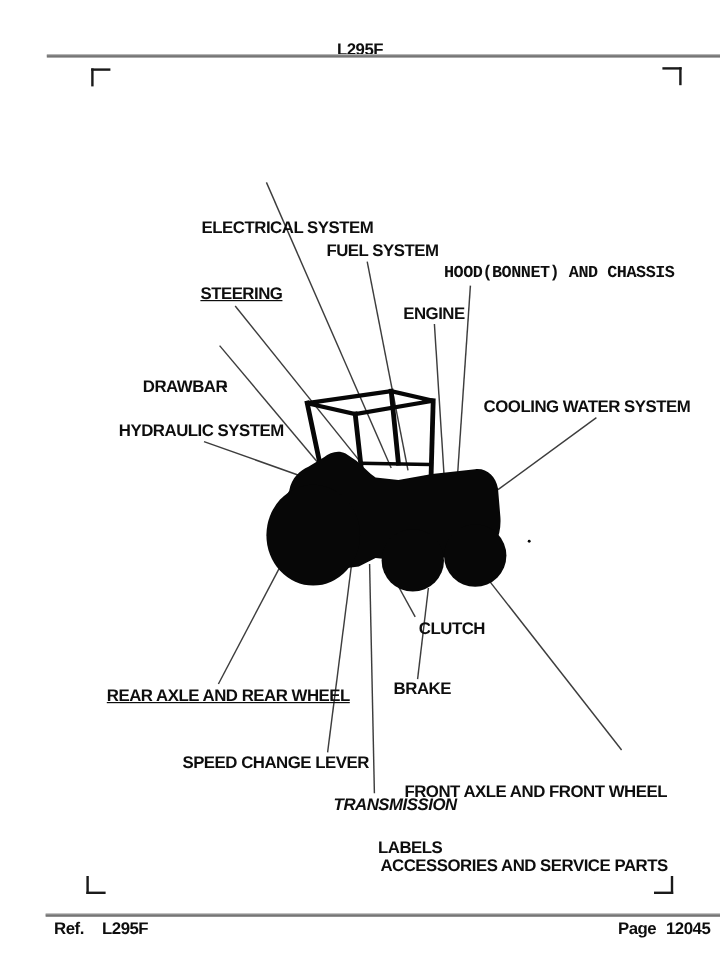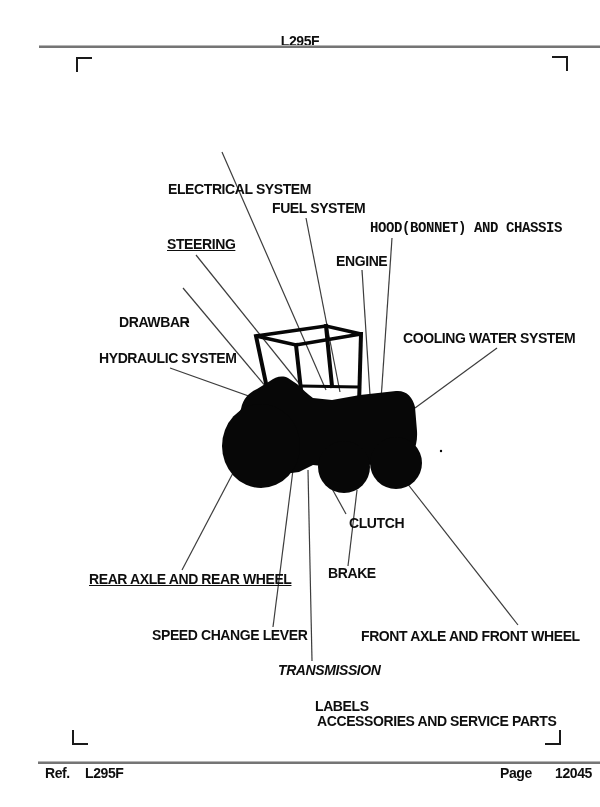--- a/index.html
+++ b/index.html
@@ -28,21 +28,21 @@
   .diagram-svg { position:absolute; left:0; top:0; }
   .callout {
     position:absolute; font-weight:bold; font-size:14px; line-height:14px;
     letter-spacing:-0.4px; white-space:pre; color:#0e0e0e; cursor:default;
   }
   
   .ftr { position:absolute; top:766px; font-weight:bold; font-size:14px;
          letter-spacing:-0.4px; line-height:14px; white-space:pre; }
   .ftr-ref-label  { left:45px; }
   .ftr-ref-value  { left:85px; }
-  .ftr-page-label { left:500px; }
+  .ftr-page-label { left:515px; }
   .ftr-page-value { left:555px; }
 </style>
 </head>
 <body>
 
 <div class="page">
 
   <div class="hdr-model">L295F</div>
   <div class="rule rule-top"></div>
 
@@ -102,21 +102,21 @@
       <div class="callout" style="left: 336px; top: 254px;">ENGINE</div>
       <div class="callout" style="left: 167px; top: 237px; text-decoration: underline;">STEERING</div>
       <div class="callout" style="left: 119px; top: 271px; margin-top: 44px;">DRAWBAR</div>
       <div class="callout" style="left: 99px; top: 351px;">HYDRAULIC SYSTEM</div>
       <div class="callout" style="left: 403px; top: 331px;">COOLING WATER SYSTEM</div>
       <div class="callout" style="left: 349px; top: 516px;">CLUTCH</div>
       <div class="callout" style="left: 328px; top: 566px;">BRAKE</div>
       <div class="callout" style="left: 89px; top: 572px; text-decoration: underline;">REAR AXLE AND REAR WHEEL</div>
       <div class="callout" style="left: 152px; top: 628px;">SPEED CHANGE LEVER</div>
       <div class="callout" style="left: 278px; top: 663px; font-style: italic;">TRANSMISSION</div>
-      <div class="callout" style="left: 337px; top: 629px; margin-left: 24px;">FRONT AXLE AND FRONT WHEEL</div>
+      <div class="callout" style="left: 337px; top: 652px;">FRONT AXLE AND FRONT WHEEL</div>
       <div class="callout" style="left: 315px; top: 699px;">LABELS</div>
       <div class="callout" style="left: 317px; top: 714px;">ACCESSORIES AND SERVICE PARTS</div>
     </div>
 
   <div class="rule rule-bottom"></div>
   <div class="ftr ftr-ref-label">Ref.</div>
   <div class="ftr ftr-ref-value">L295F</div>
   <div class="ftr ftr-page-label">Page</div>
   <div class="ftr ftr-page-value">12045</div>
 

